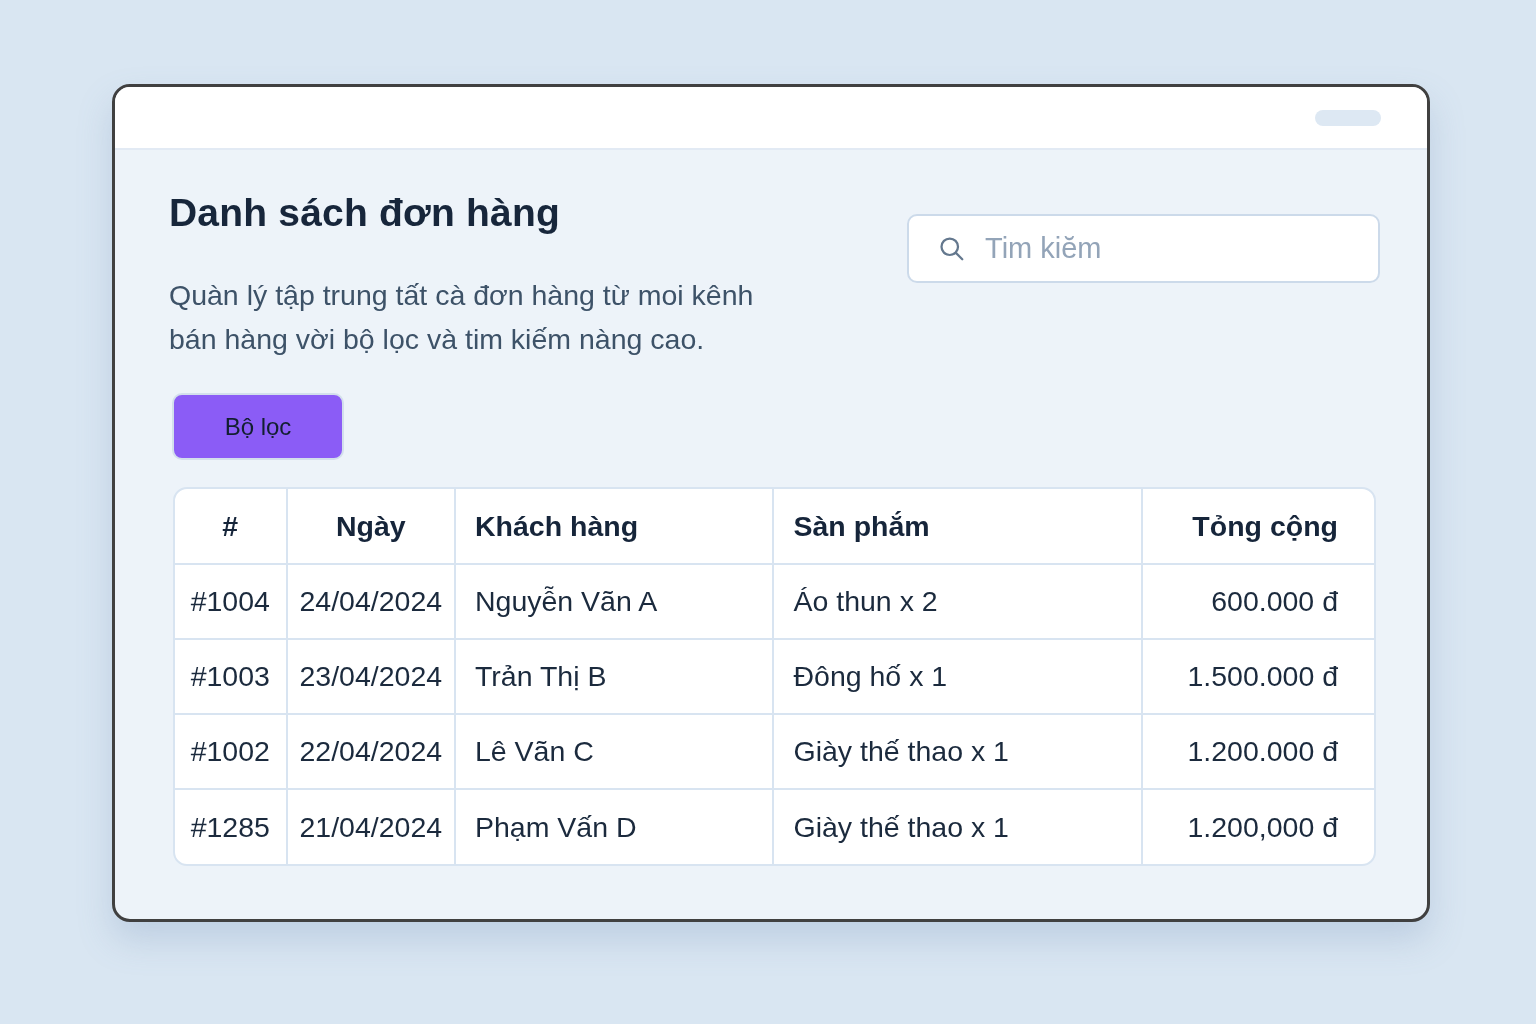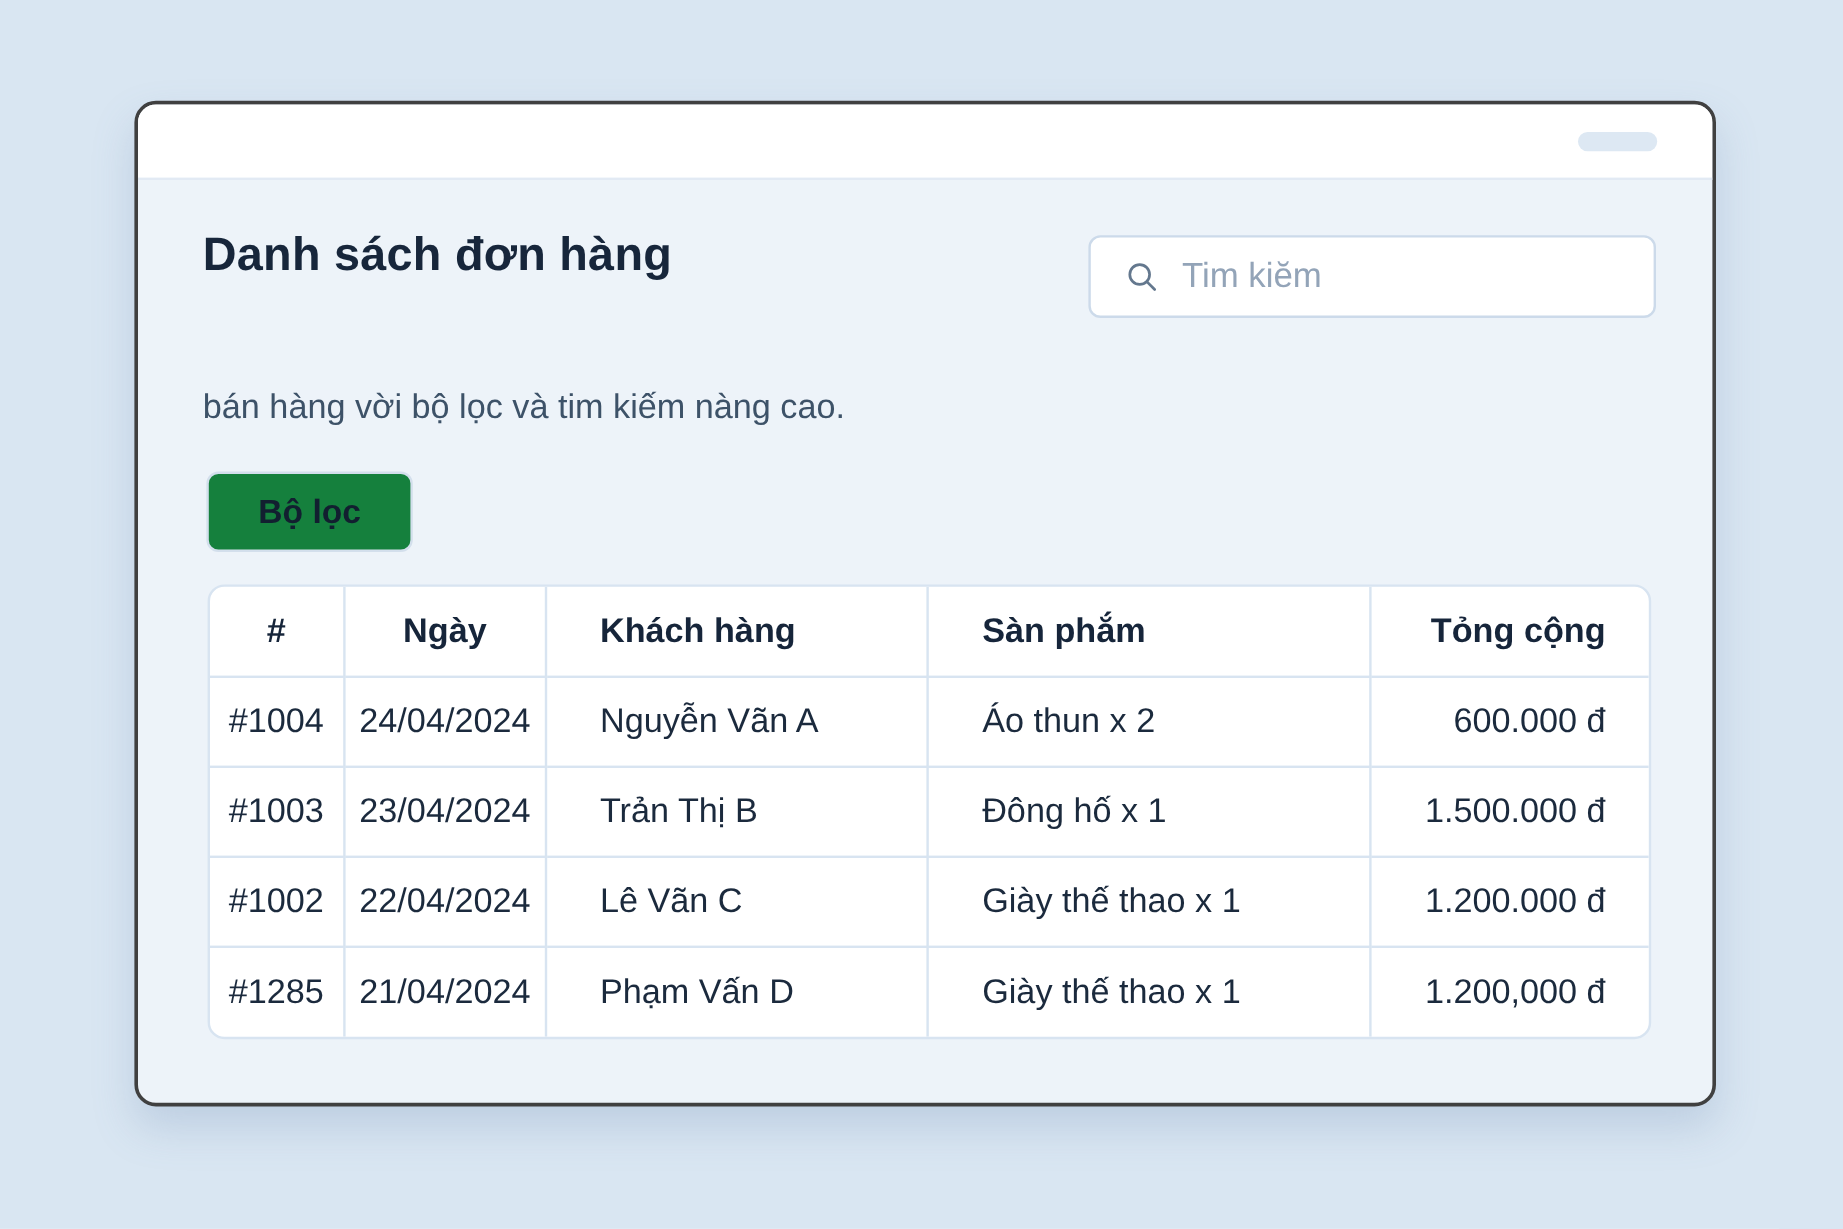--- a/index.html
+++ b/index.html
@@ -25,36 +25,36 @@
   }
   .title{
     position:absolute;left:54px;top:104px;margin:0;
     font-size:39px;font-weight:700;letter-spacing:.2px;color:#17263b;
   }
   .subtitle{
     position:absolute;left:54px;top:186px;margin:0;
     font-size:28.5px;line-height:44px;font-weight:400;color:#3d5268;
   }
   .search{
-    position:absolute;left:792px;top:109px;width:473px;height:69px;
+    position:absolute;left:792px;top:127px;width:473px;height:69px;
     background:#ffffff;border:2px solid #ccdaea;border-radius:10px;
     display:flex;align-items:center;box-sizing:border-box;padding:0 18px 0 28px;
   }
   .search svg{flex:0 0 auto;margin-right:18px;}
   .search input{
     border:none;outline:none;background:transparent;flex:1;
     font-family:"Liberation Sans","DejaVu Sans",sans-serif;
     font-size:29px;color:#17263b;padding:0;
   }
   .search input::placeholder{color:#93a4b8;opacity:1;}
   .filter-btn{
     position:absolute;left:57px;top:306px;width:172px;height:67px;
-    background:#15803d;border:2px solid #d3dfec;border-radius:10px;
+    background:#8b5cf6;border:2px solid #d3dfec;border-radius:10px;
     font-family:"Liberation Sans","DejaVu Sans",sans-serif;
-    font-size:28px;font-weight:700;color:#121f30;cursor:pointer;
+    font-size:24px;font-weight:400;color:#121f30;cursor:pointer;
   }
   .table-wrap{
     position:absolute;left:58px;top:400px;width:1203px;
     background:#ffffff;border:2px solid #d8e4f1;border-radius:14px;
     overflow:hidden;box-sizing:border-box;
   }
   table{border-collapse:collapse;table-layout:fixed;width:100%;}
   th,td{
     height:75px;padding:0;box-sizing:border-box;
     border-right:2px solid #d8e4f1;border-bottom:2px solid #d8e4f1;
@@ -63,36 +63,36 @@
   th{font-weight:700;color:#16253a;}
   td{font-weight:400;color:#1b2a3d;}
   th:last-child,td:last-child{border-right:none;}
   tr:last-child td{border-bottom:none;}
   .col0{width:110px;}
   .col1{width:166px;}
   .col2{width:314px;}
   .col3{width:363px;margin-left:36px;}
   .col4{width:229px;}
   .a-center{text-align:center;}
-  .a-left{text-align:left;padding-left:44px;}
+  .a-left{text-align:left;padding-left:19px;}
   .a-right{text-align:right;padding-right:36px;}
 </style>
 </head>
 <body>
 
 <div class="page">
   <div class="window">
 
     <div class="titlebar">
       <div class="pill"></div>
     </div>
 
     <h1 class="title">Danh sách đơn hàng</h1>
 
-    <p class="subtitle"><br><span>bán hàng vời bộ lọc và tim kiếm nàng cao.</span></p>
+    <p class="subtitle"><span>Quàn lý tập trung tất cà đơn hàng từ moi kênh</span><br><span>bán hàng vời bộ lọc và tim kiếm nàng cao.</span></p>
 
     <div class="search">
       <svg width="30" height="30" viewBox="0 0 24 24">
         <circle cx="10.2" cy="10.2" r="6.6" fill="none" stroke="#64788e" stroke-width="1.8"></circle>
         <line x1="15.1" y1="15.1" x2="20.2" y2="20.2" stroke="#64788e" stroke-width="1.8" stroke-linecap="round"></line>
       </svg>
       <input type="text" placeholder="Tim kiĕm" style="">
     </div>
 
     <button class="filter-btn">Bộ lọc</button>

